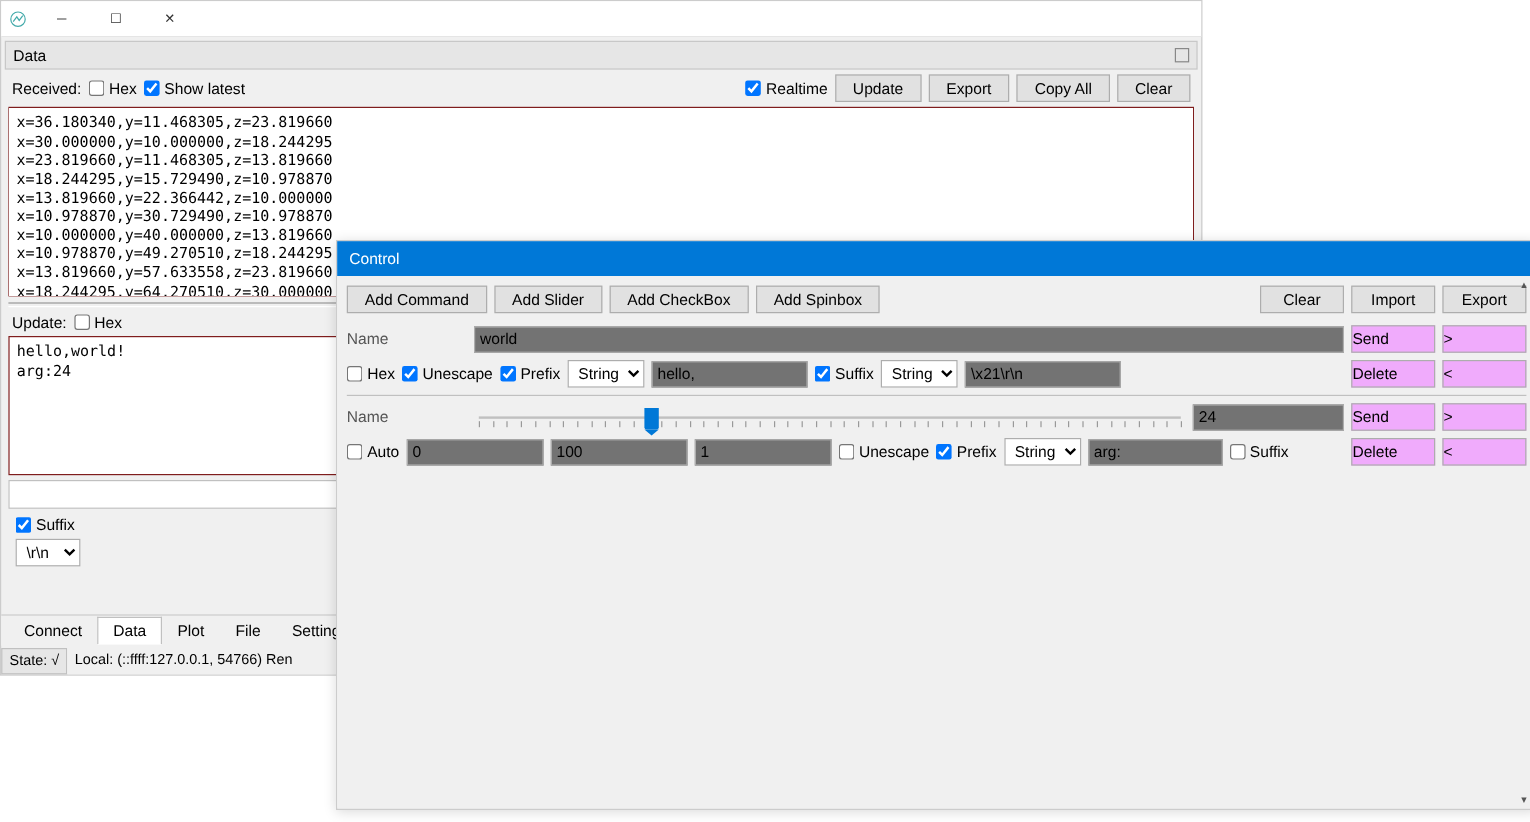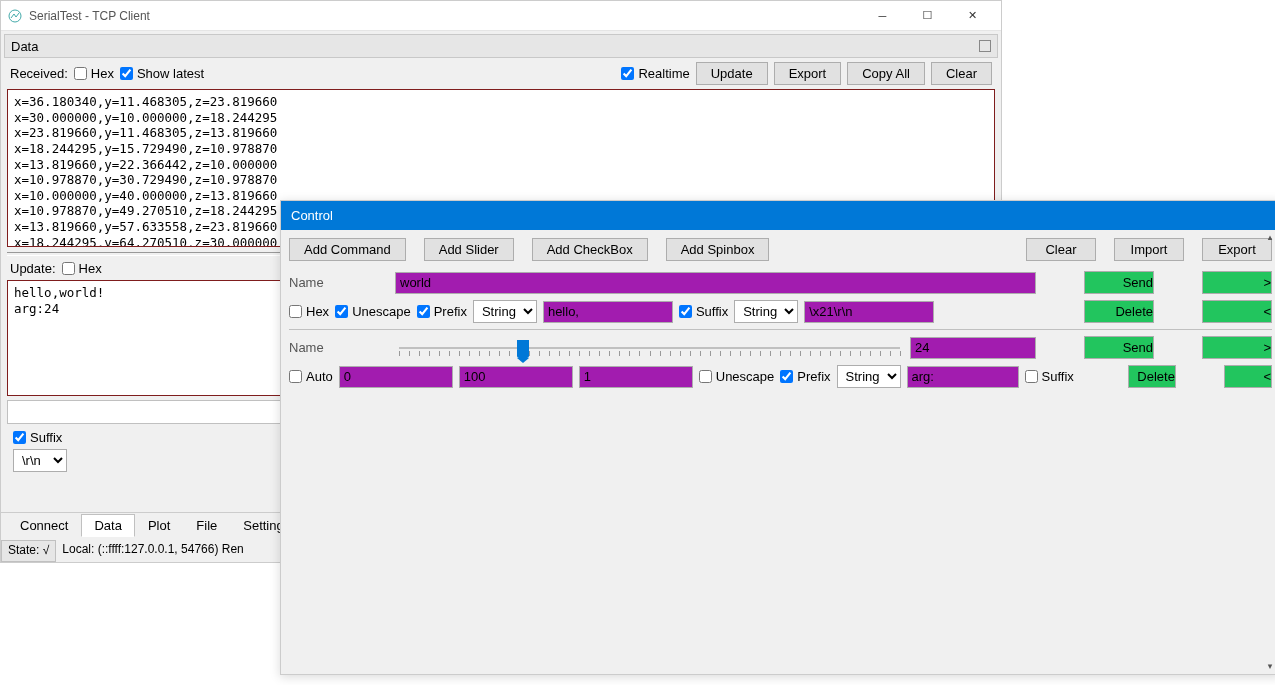--- a/index.html
+++ b/index.html
@@ -16,36 +16,36 @@
 .toolbar-row { display: flex; align-items: center; gap: 6px; padding: 4px 6px; margin: 0 3px; }
 .btn { background: #e1e1e1; border: 1px solid #adadad; padding: 3px 14px; font-size: 13px; cursor: pointer; }
 .chk { display: inline-flex; align-items: center; gap: 4px; }
 .chk input { margin: 0; width: 13px; height: 13px; }
 .textpane { background: #fff; border: 1px solid #7f1d1d; margin: 0 6px 4px 6px; padding: 4px 6px; font-family: Consolas, monospace; font-size: 12.5px; line-height: 1.25; white-space: pre; overflow: auto; position: relative; }
 .received-pane { height: 158px; }
 .sended-pane { height: 116px; }
 .single-input { background: #fff; border: 1px solid #c0c0c0; margin: 4px 6px; height: 24px; }
 .suffix-block { margin: 0 6px 6px 6px; }
 select { border: 1px solid #adadad; background: #fff; padding: 2px 4px; font-size: 13px; }
-input[type=text] { border: 1px solid #adadad; background: #a21caf; padding: 2px 4px; font-size: 13px; }
+input[type=text] { border: 1px solid #adadad; background: #737373; padding: 2px 4px; font-size: 13px; }
 .tabs { display: flex; align-items: center; background: #f0f0f0; border-top: 1px solid #ccc; position: absolute; bottom: 24px; left: 0; right: 0; height: 26px; padding: 0 6px;}
 .tab { padding: 3px 12px; border: 1px solid transparent; cursor: pointer; }
 .tab.active { background: #fff; border: 1px solid #c0c0c0; border-bottom-color: #fff; }
 .statusbar { position: absolute; bottom: 0; left: 0; right: 0; height: 22px; display: flex; align-items: stretch; font-size: 12px; }
 .statusbar .cell { border: 1px solid #c0c0c0; padding: 2px 6px; background: #e6e6e6; text-align: center; }
 .statusbar .flex { flex: 1; background: #f0f0f0; padding: 2px 6px;}
 .ctrl-win { left: 280px; top: 200px; width: 1001px; height: 475px; box-shadow: 0 2px 10px rgba(0,0,0,.15);}
 .ctrl-title { background: #0078d7; color: #fff; padding: 7px 10px; font-size: 13px; }
 .ctrl-body { background: #f0f0f0; padding: 8px; height: calc(100% - 30px); position: relative; }
-.ctrl-topbar { display: flex; gap: 18px; align-items: center; margin-bottom: 10px;}
+.ctrl-topbar { display: flex; gap: 6px; align-items: center; margin-bottom: 10px;}
 .ctrl-topbar .spacer { flex:1; }
 .ctrl-row { display: flex; align-items: center; gap: 6px; margin-bottom: 6px; }
 .ctrl-row .lbl { width: 100px; color: #555; }
 .ctrl-row input[type=text] { height: 22px; }
-.btn2 { background: #22c55e; border: 1px solid #adadad; padding: 3px 0; font-size: 13px; cursor: pointer; text-align: right; margin-left: 42px;}
+.btn2 { background: #f0abfc; border: 1px solid #adadad; padding: 3px 0; font-size: 13px; cursor: pointer; text-align: left;}
 .btn-w { width: 70px; }
 .slider-wrap { flex: 1; position: relative; height: 22px; }
 .slider-track { position: absolute; top: 10px; left: 4px; right: 4px; height: 2px; background: #c0c0c0; }
 .slider-ticks { position: absolute; left: 4px; right: 4px; top: 14px; height: 6px; }
 .slider-ticks span { position: absolute; width: 1px; height: 5px; background: #999; }
 .slider-thumb { position: absolute; top: 3px; width: 12px; height: 18px; background: #0078d7; border-radius: 0 0 2px 2px; }
 .slider-thumb::after { content:""; position:absolute; bottom:-5px; left:0; border-left:6px solid transparent; border-right:6px solid transparent; border-top:5px solid #0078d7;}
 .divider { height: 1px; border-top: 1px solid #c0c0c0; margin: 4px 0 6px 0; }
 .hrule { height: 6px; margin: 0 6px; display:flex; align-items:center;}
 .hrule .line { flex:1; height:4px; border-top:1px solid #999; border-bottom:1px solid #fff;}
@@ -53,21 +53,20 @@
 </style>
 </head>
 <body>
 
 <div class="window main-win">
   <div class="titlebar">
     <svg class="app-icon" viewBox="0 0 16 16">
         <circle cx="8" cy="8" r="6" fill="none" stroke="#4aa" stroke-width="1"></circle>
         <path d="M4 10 L7 6 L9 9 L12 5" stroke="#4aa" fill="none"></path>
       </svg>
-    <span class="title">SerialTest - TCP Client</span>
     <div class="winbtn">─</div>
     <div class="winbtn">☐</div>
     <div class="winbtn">✕</div>
   </div>
 
   <div class="section-header">
     <span>Data</span>
     <span class="spacer"></span>
     <span class="pop-icon"></span>
   </div>

